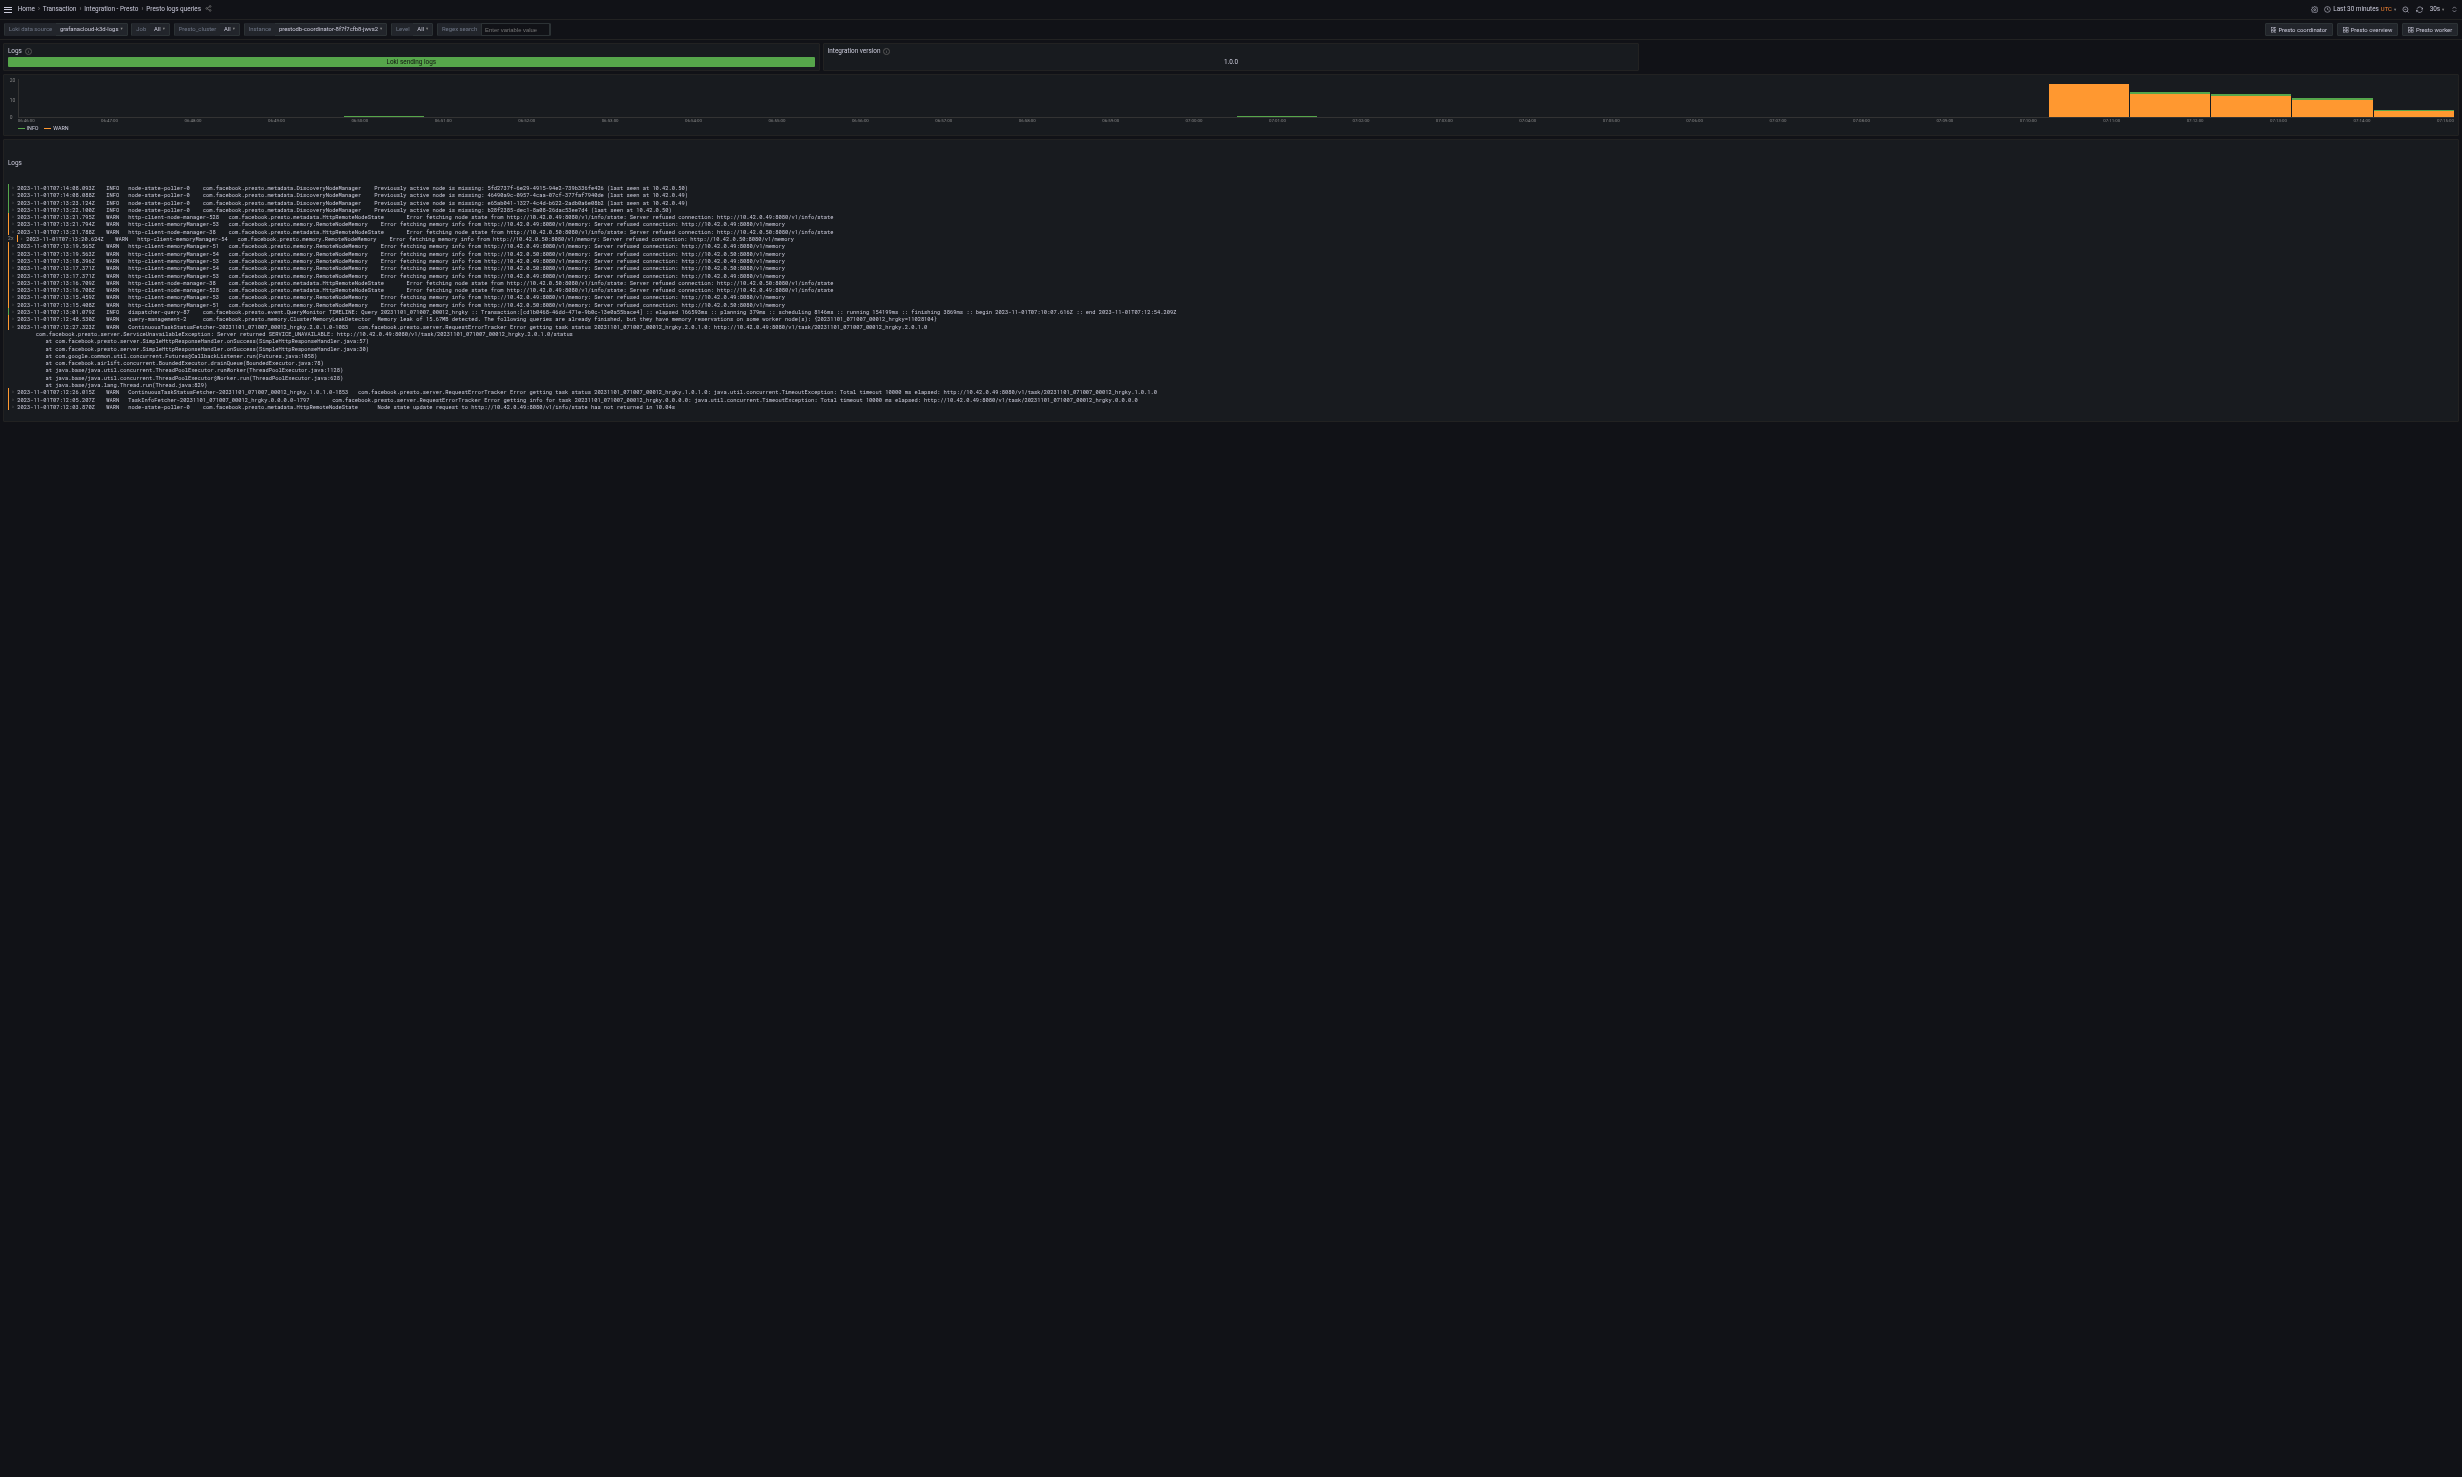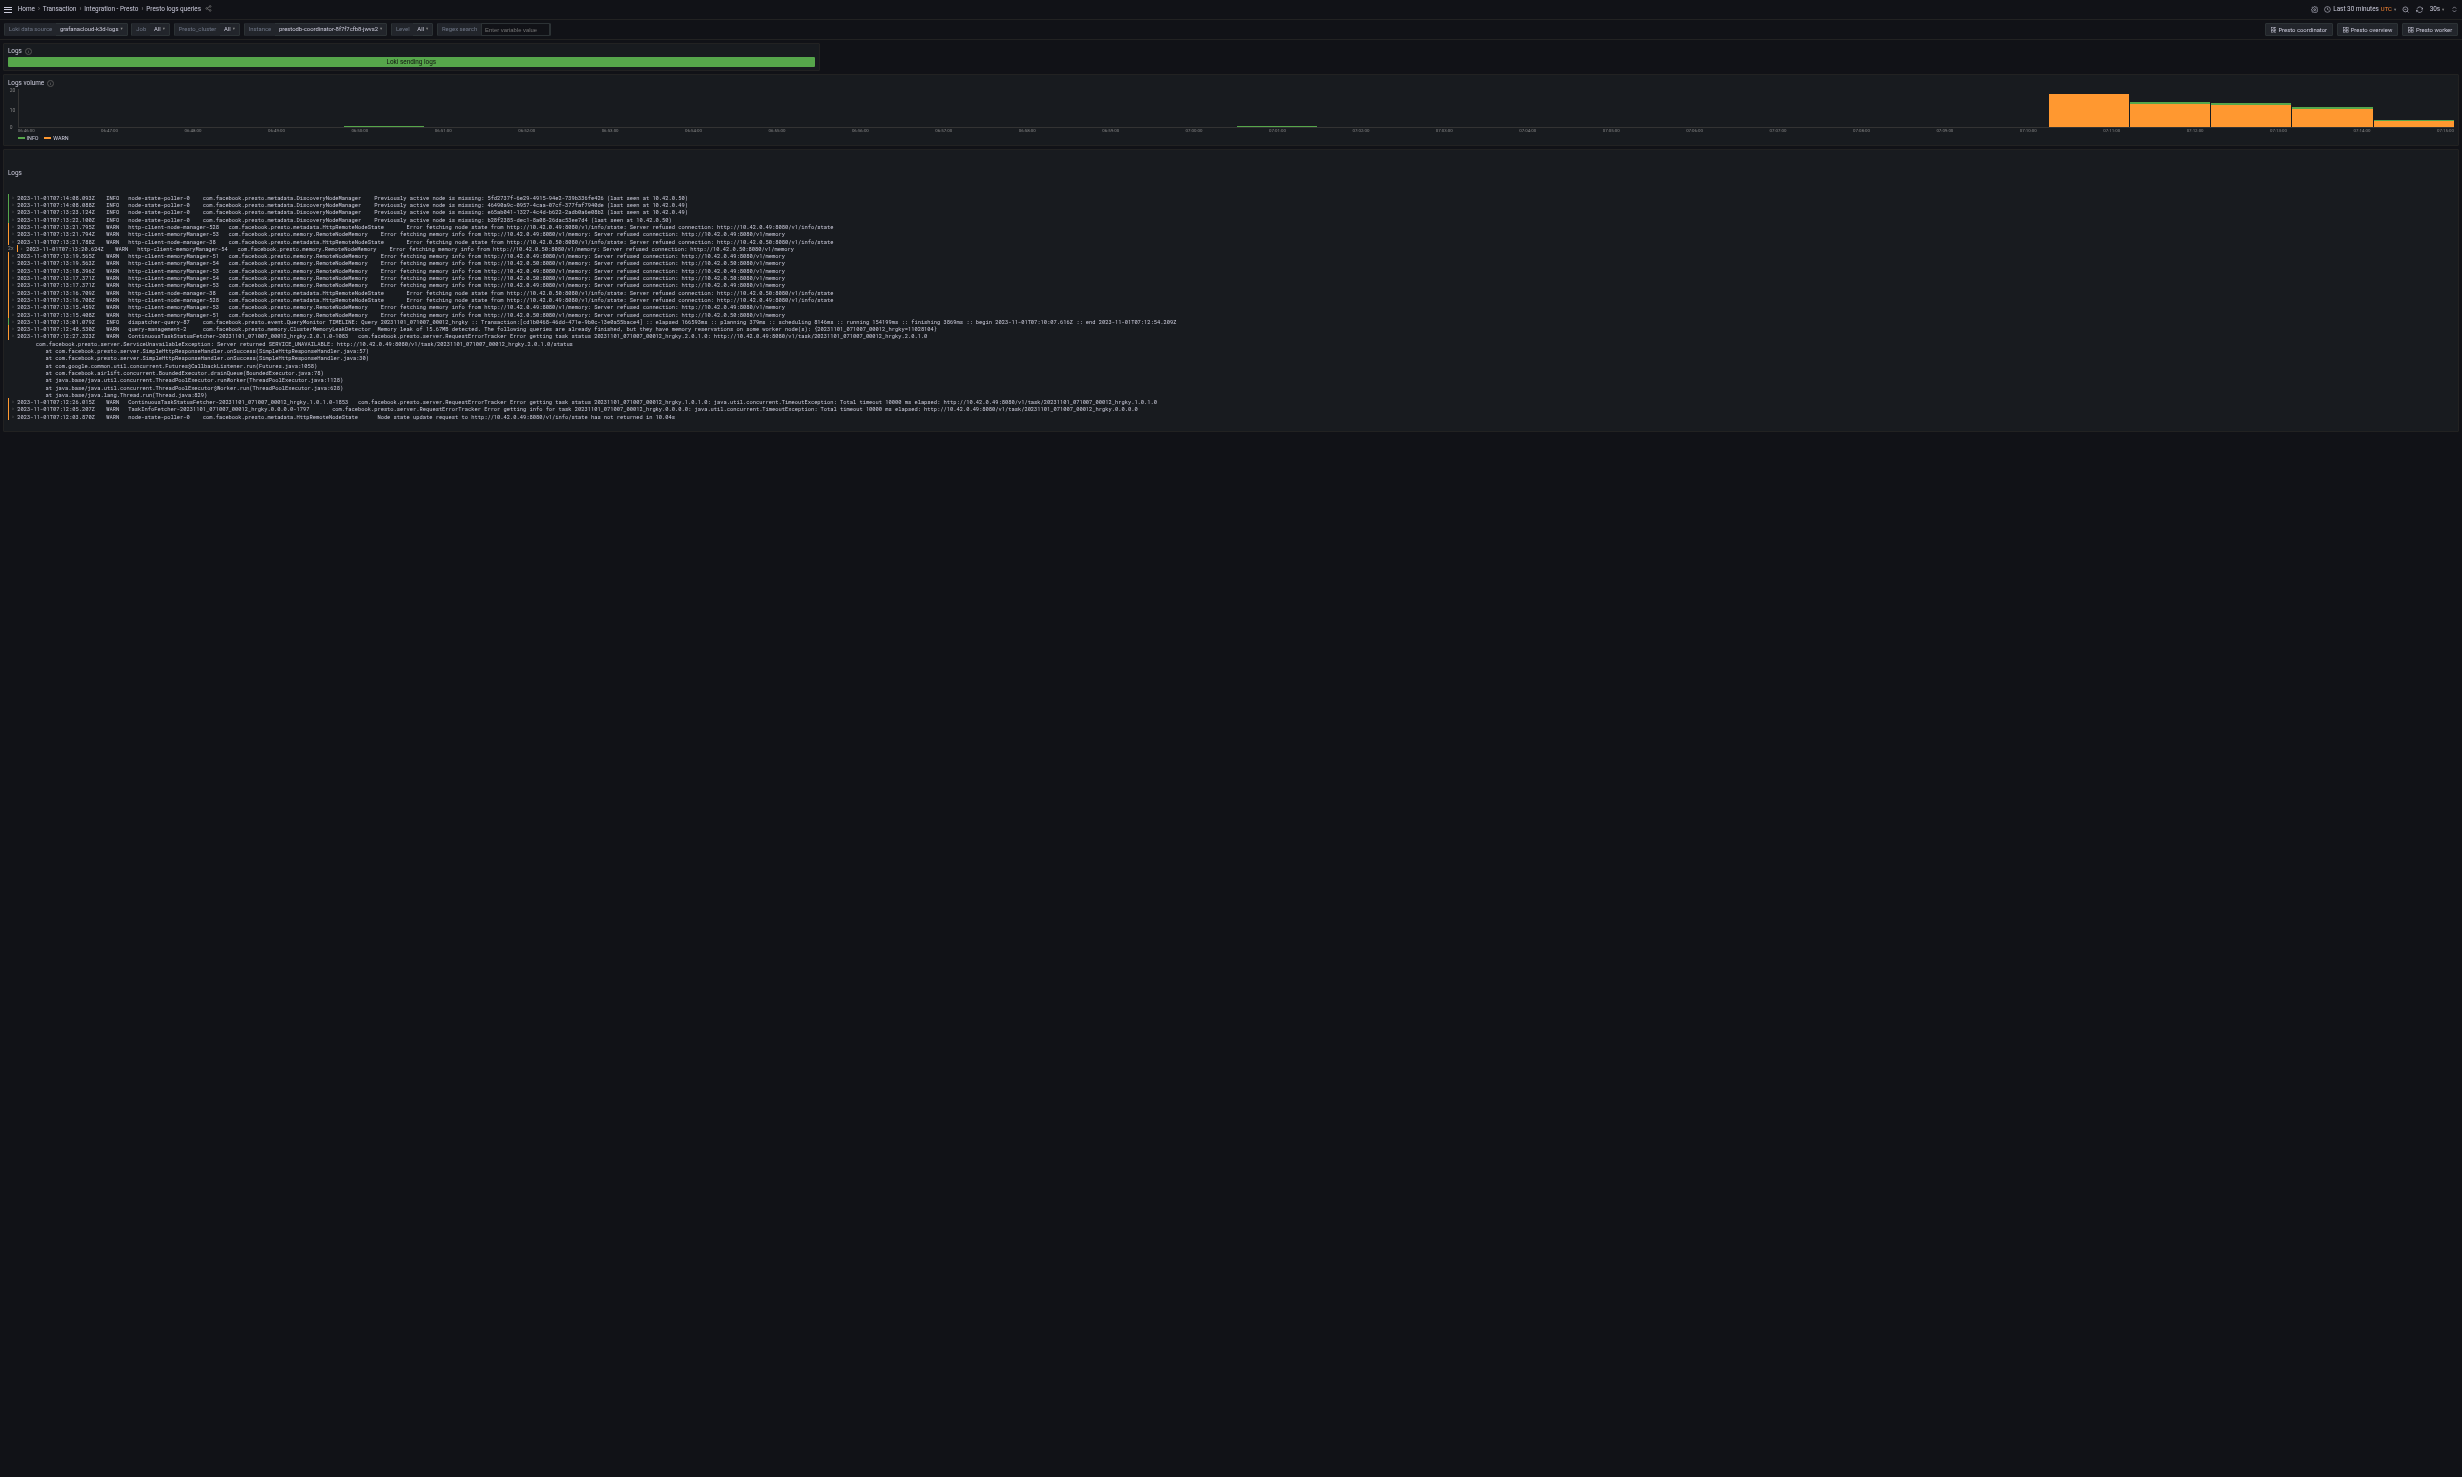--- a/index.html
+++ b/index.html
@@ -197,27 +197,30 @@
 </div>
 
 <div class="grid">
   <div class="panel">
     <div class="panel-header">
       <span class="panel-title">Logs</span>
       <span class="info-circ">i</span>
     </div>
     <div class="status-bar status-green">Loki sending logs</div>
   </div>
+  <div class="panel">
+    <div class="panel-header">
+      <span class="panel-title">Integration version</span>
+      <span class="info-circ">i</span>
+    </div>
+    <div class="text-content">1.0.0</div>
+  </div>
 </div>
 
 <div class="logvol">
-  <div class="panel-header">
-    <span class="panel-title">Logs volume</span>
-    <span class="info-circ">i</span>
-  </div>
   <div class="chart-area" id="chart">
     <div class="yaxis" style="top:-2px">20</div>
     <div class="yaxis" style="top:17.7px">10</div>
     <div class="yaxis" style="top:35px">0</div>
     <div class="bars" id="bars">
         <div class="bar"></div>
         <div class="bar"></div>
         <div class="bar"></div>
         <div class="bar"></div>
         <div class="bar">

